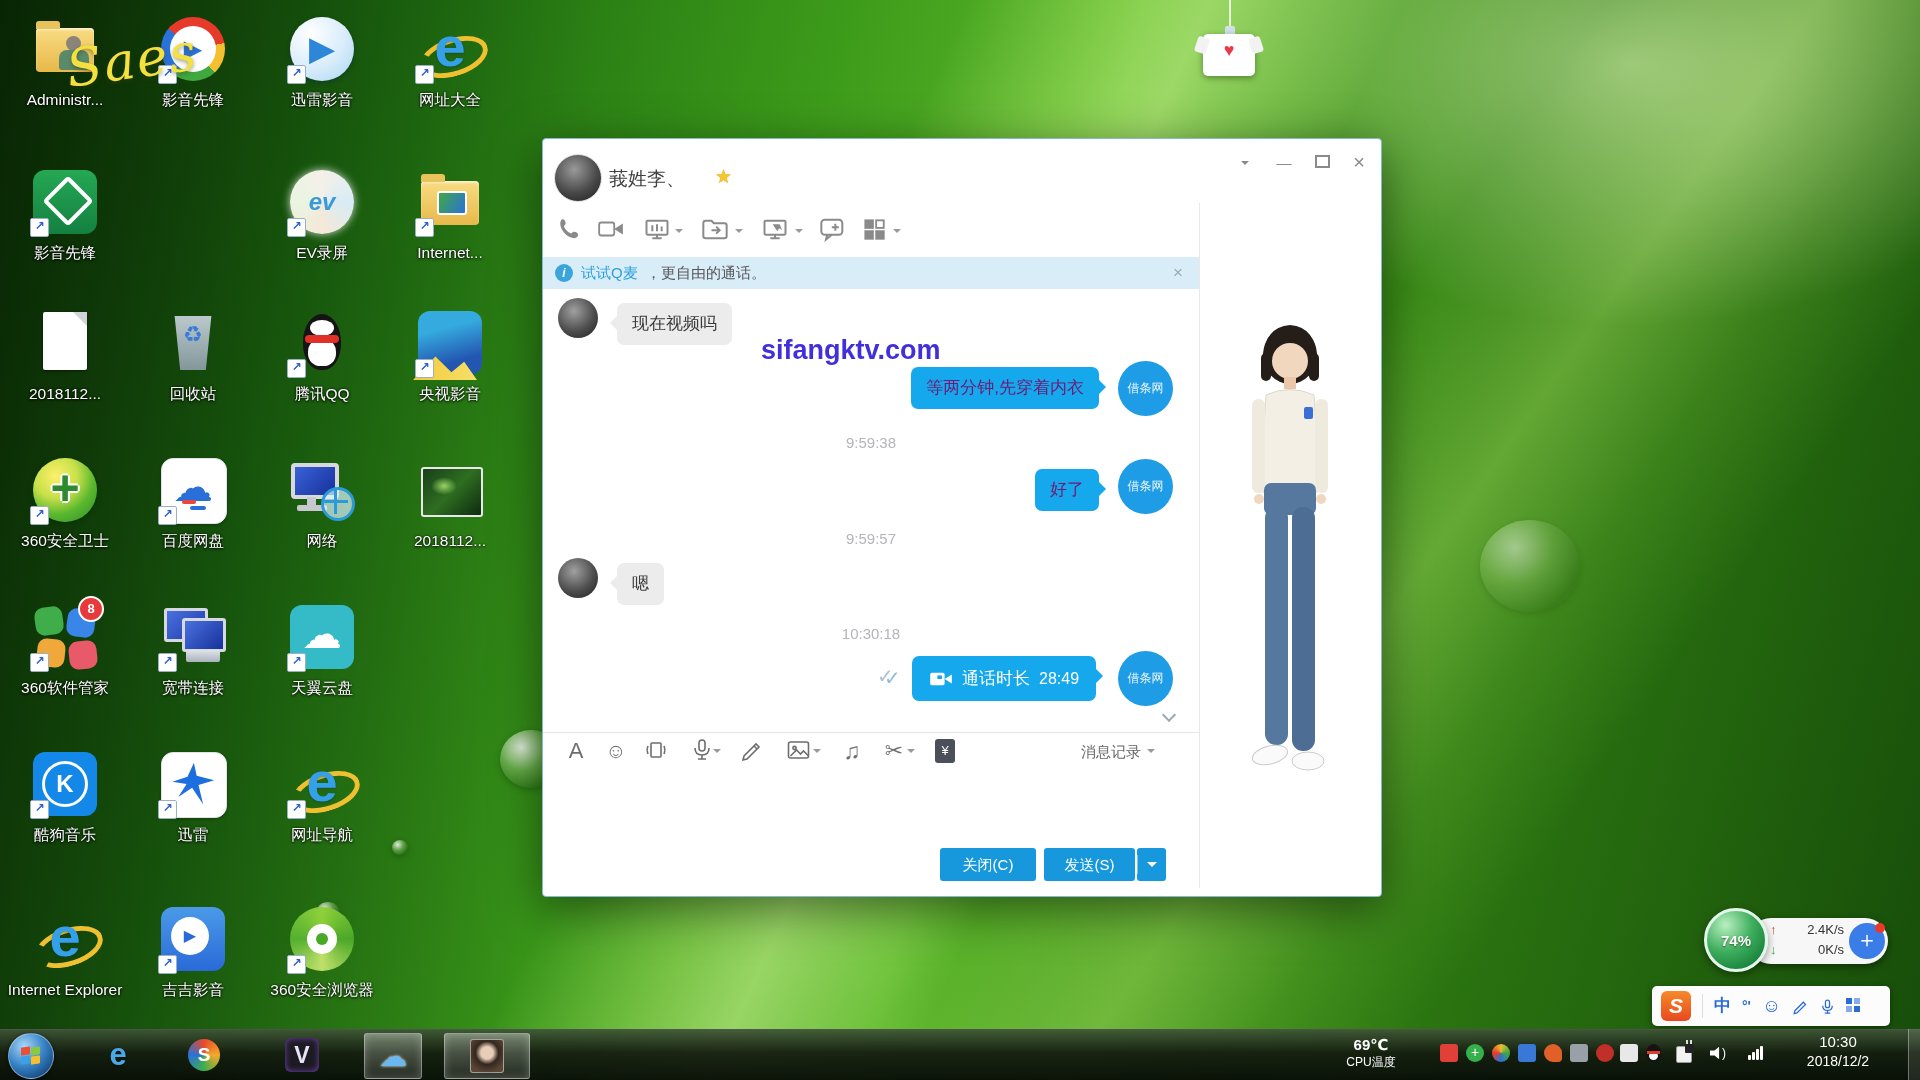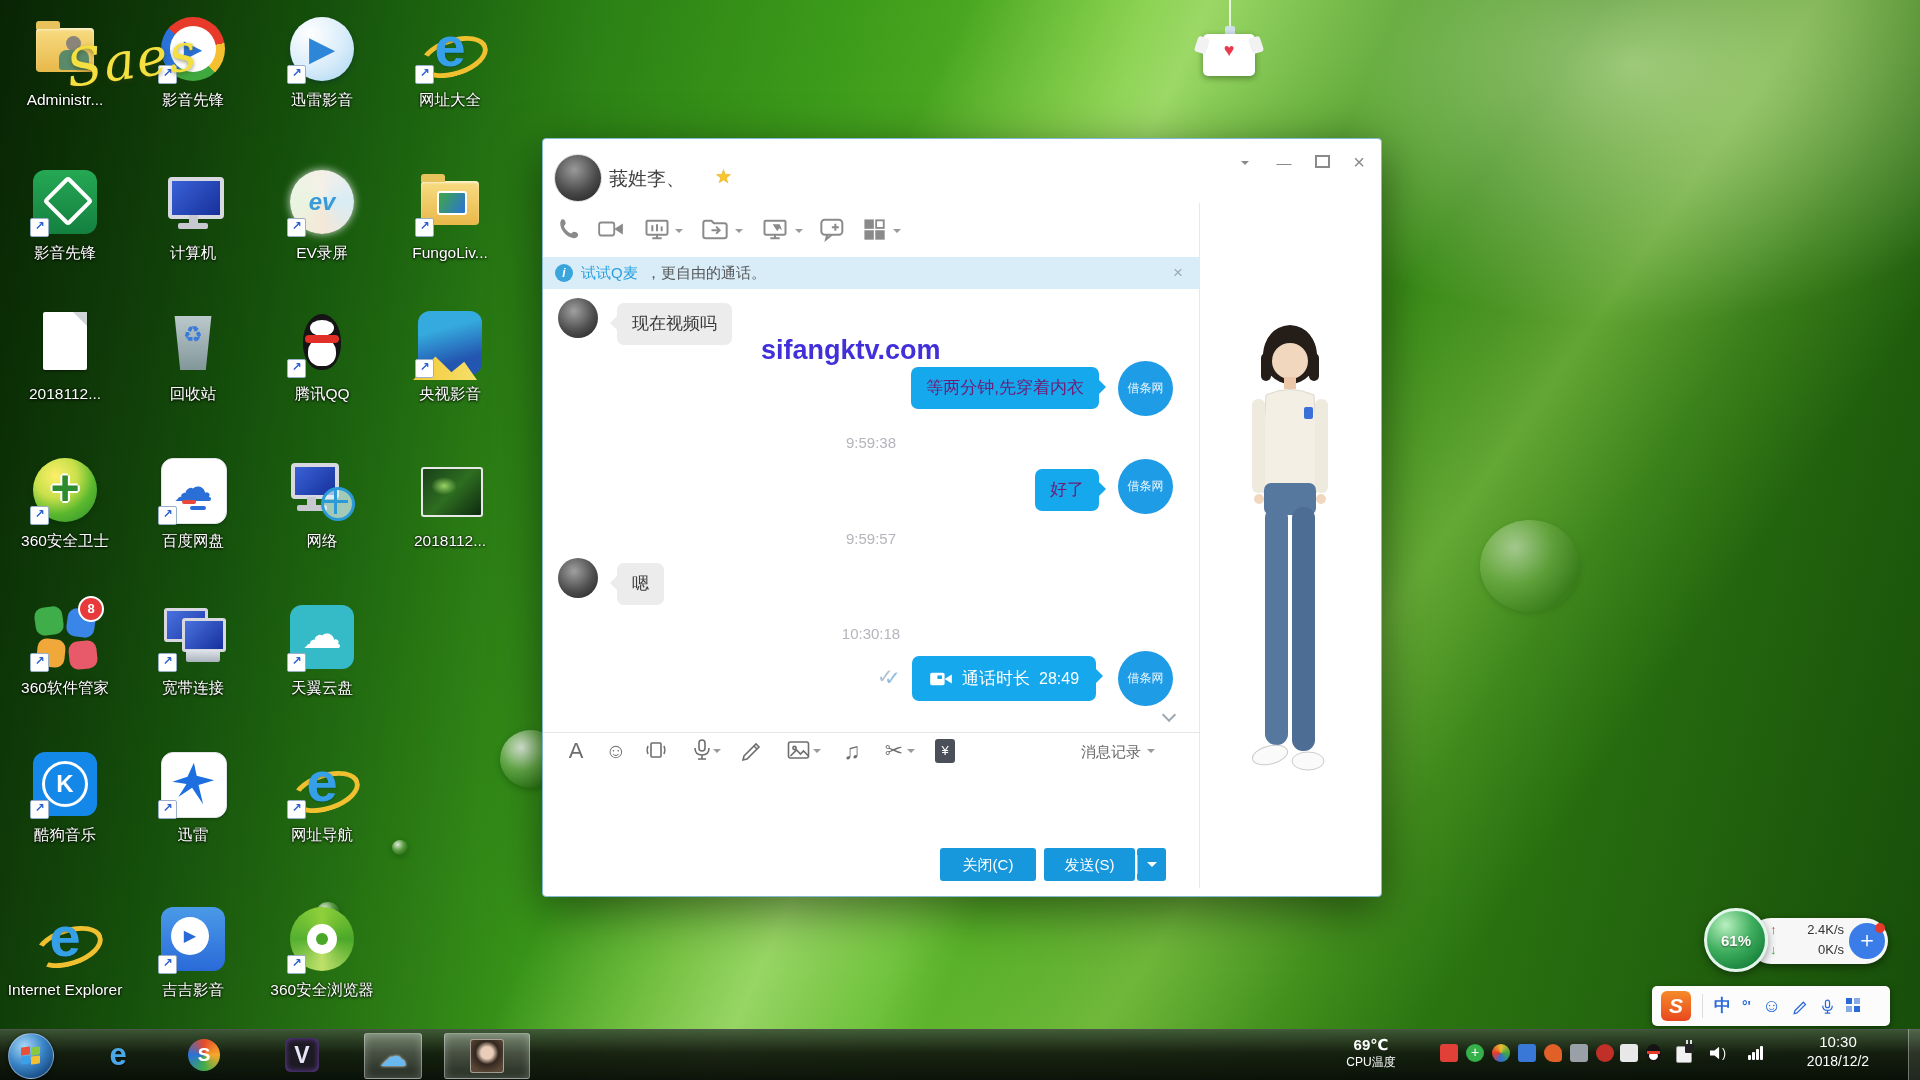--- a/index.html
+++ b/index.html
@@ -309,28 +309,20 @@
 
   <div class="dk" style="left:132px;top:12px;">
     <div class="art">
         <span class="cir ring-multi"></span>
         <span class="inner-w"></span>
         <span class="playg">▶</span>
         <span class="sc-arrow">↗</span>
       </div>
     <div class="lbl">影音先锋</div>
   </div>
-  <div class="dk" style="left:132px;top:165px;">
-    <div class="art">
-        <span class="scr"></span>
-        <span class="stand"></span>
-        <span class="sbase"></span>
-      </div>
-    <div class="lbl">计算机</div>
-  </div>
   <div class="dk" style="left:132px;top:306px;">
     <div class="art">
         <span class="bin"></span>
         <span class="bin-r">♻</span>
       </div>
     <div class="lbl">回收站</div>
   </div>
   <div class="dk" style="left:132px;top:453px;">
     <div class="art">
         <span class="sq whitesq"></span>
@@ -435,21 +427,21 @@
         <span class="sc-arrow">↗</span>
       </div>
     <div class="lbl">网址大全</div>
   </div>
   <div class="dk" style="left:389px;top:165px;">
     <div class="art">
         <span class="fold"></span>
         <span class="fpic"></span>
         <span class="sc-arrow">↗</span>
       </div>
-    <div class="lbl">FungoLiv...</div>
+    <div class="lbl">Internet...</div>
   </div>
   <div class="dk" style="left:389px;top:306px;">
     <div class="art">
         <span class="sq ysbg"></span>
         <span class="ysm"></span>
         <span class="sc-arrow">↗</span>
       </div>
     <div class="lbl">央视影音</div>
   </div>
   <div class="dk" style="left:389px;top:453px;">
@@ -638,21 +630,21 @@
   </div>
 
   <div class="pill">
     <span class="r1">↑</span>
     <span class="v1">2.4K/s</span>
     <span class="r2">↓</span>
     <span class="v2">0K/s</span>
     <span class="plusc">＋</span>
   </div>
   <div class="ball">
-      <span>61%</span>
+      <span>74%</span>
     </div>
 
   <div class="sgb">
     <span class="sglogo">S</span>
     <span class="sgsep"></span>
     <span class="sgi">中</span>
     <span class="sgi" style="font-size:14px;">°'</span>
     <span class="sgi" style="font-size:19px;">☺</span>
     <span class="sgi">
       <svg width="17" height="17" viewBox="0 0 24 24">

